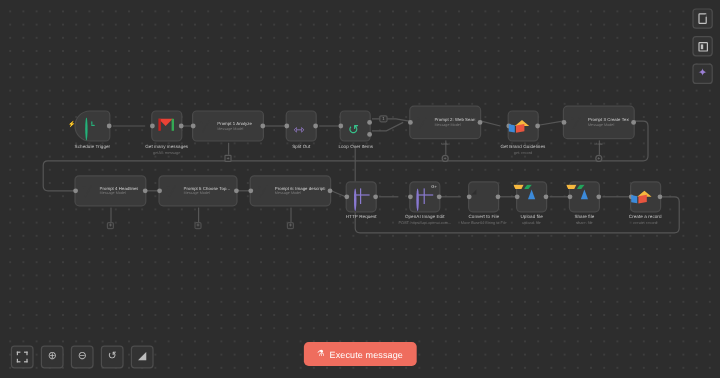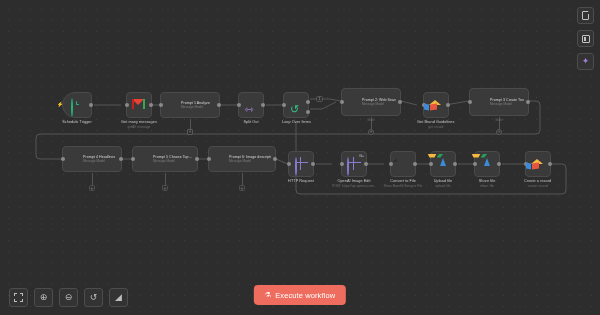--- a/index.html
+++ b/index.html
@@ -545,15 +545,15 @@
     <div class="bl-btn">
       <span>↺</span>
     </div>
     <div class="bl-btn">
       <span>◢</span>
     </div>
   </div>
 
   <div class="exec-btn">
     <span class="exec-icon">⚗</span>
-    <span>Execute workflow</span>
+    <span>Execute message</span>
   </div>
 </div>
 
 </body></html>

